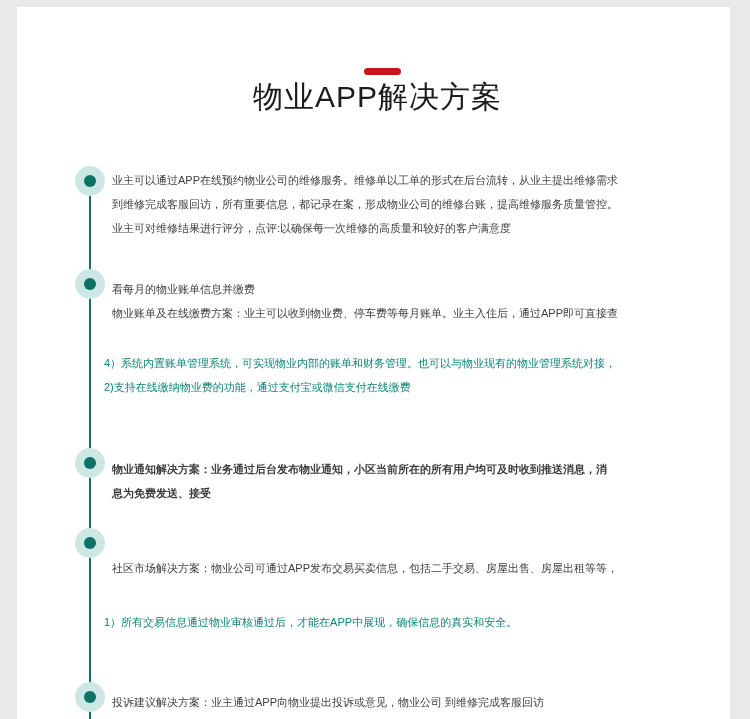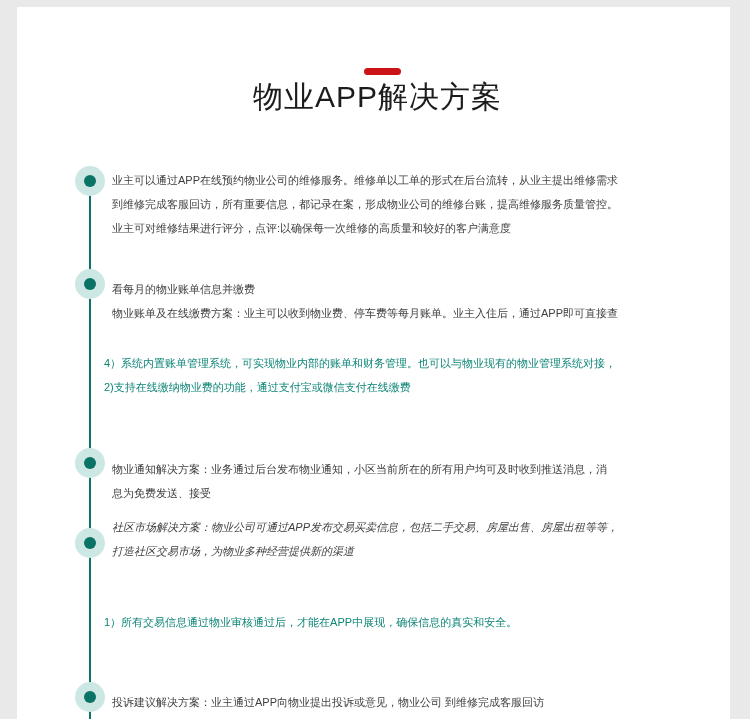--- a/index.html
+++ b/index.html
@@ -58,22 +58,22 @@
     color: var(--text, #3e3e3e);
     white-space: nowrap;
   }
   .block.sub { left: 104px; color: var(--teal, #0e8577); }
   .block .line { white-space: nowrap; }
   .block .line.indent { padding-left: 29px; }
 
   .block-0 { top: 168px; }
   .block-1 { top: 277px; }
   .block-2 { top: 351px; }
-  .block-3 { top: 457px; }
-  .block-4 { top: 515px; font-style: italic; }
+  .block-3 { top: 457px; font-weight: bold; }
+  .block-4 { top: 556px; }
   .block-5 { top: 610px; }
   .block-6 { top: 690px; }
 </style>
 </head>
 <body>
 
 <div class="canvas">
   <div class="white-page"></div>
   <div class="title-accent"></div>
   <h1 class="page-title">物业APP解决方案</h1>
@@ -100,21 +100,20 @@
       </div>
       <div class="block block-3">
         <div class="line">物业通知解决方案：业务通过后台发布物业通知，小区当前所在的所有用户均可及时收到推送消息，消</div>
         <div class="line">息为免费发送、接受</div>
       </div>
       <span class="bullet bullet-3">
         <span class="dot"></span>
       </span>
       <div class="block block-4">
         <div class="line">社区市场解决方案：物业公司可通过APP发布交易买卖信息，包括二手交易、房屋出售、房屋出租等等，</div>
-        <div class="line">打造社区交易市场，为物业多种经营提供新的渠道</div>
       </div>
       <span class="bullet bullet-4">
         <span class="dot"></span>
       </span>
       <div class="block block-5 sub">
         <div class="line">1）所有交易信息通过物业审核通过后，才能在APP中展现，确保信息的真实和安全。</div>
       </div>
       <div class="block block-6">
         <div class="line">投诉建议解决方案：业主通过APP向物业提出投诉或意见，物业公司 到维修完成客服回访</div>
       </div>

